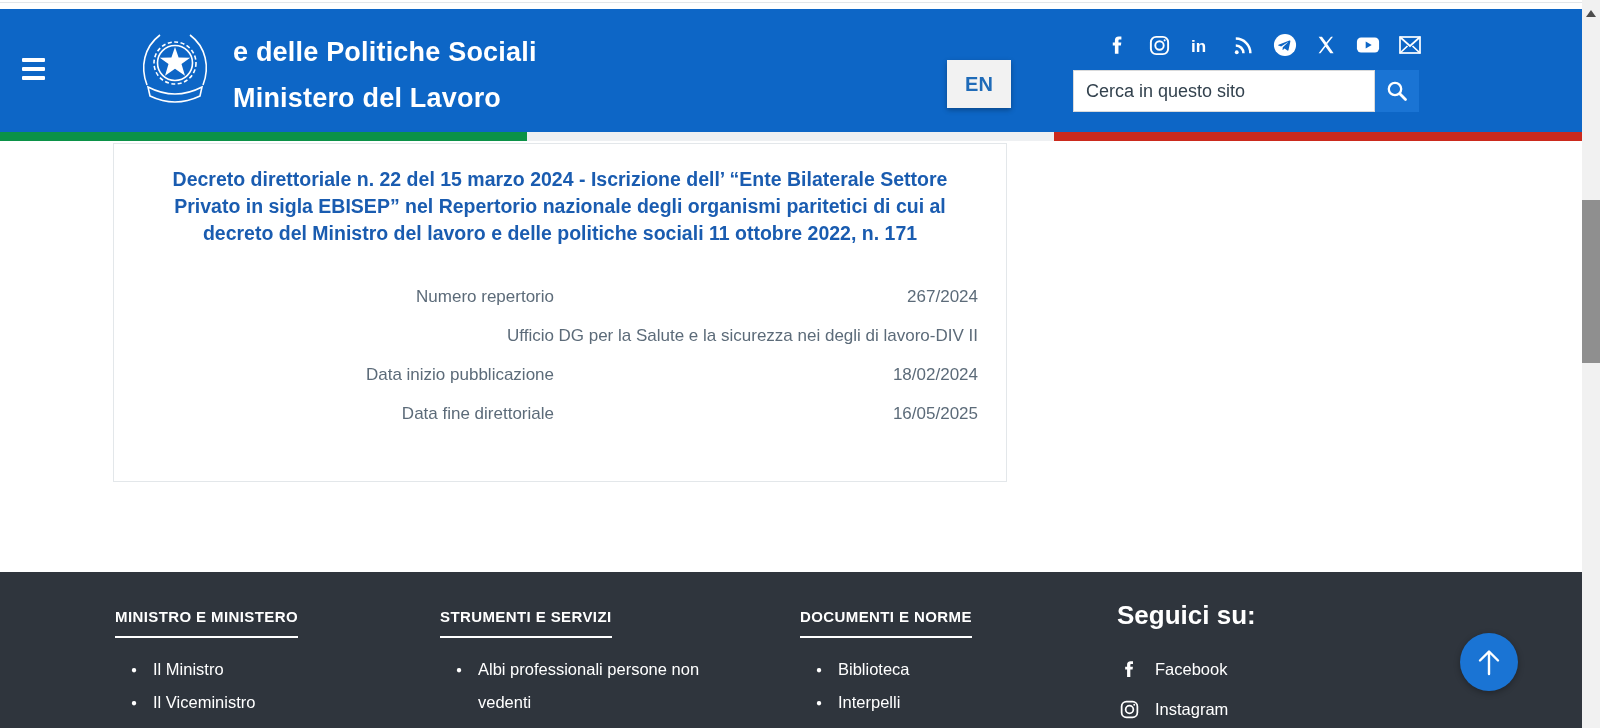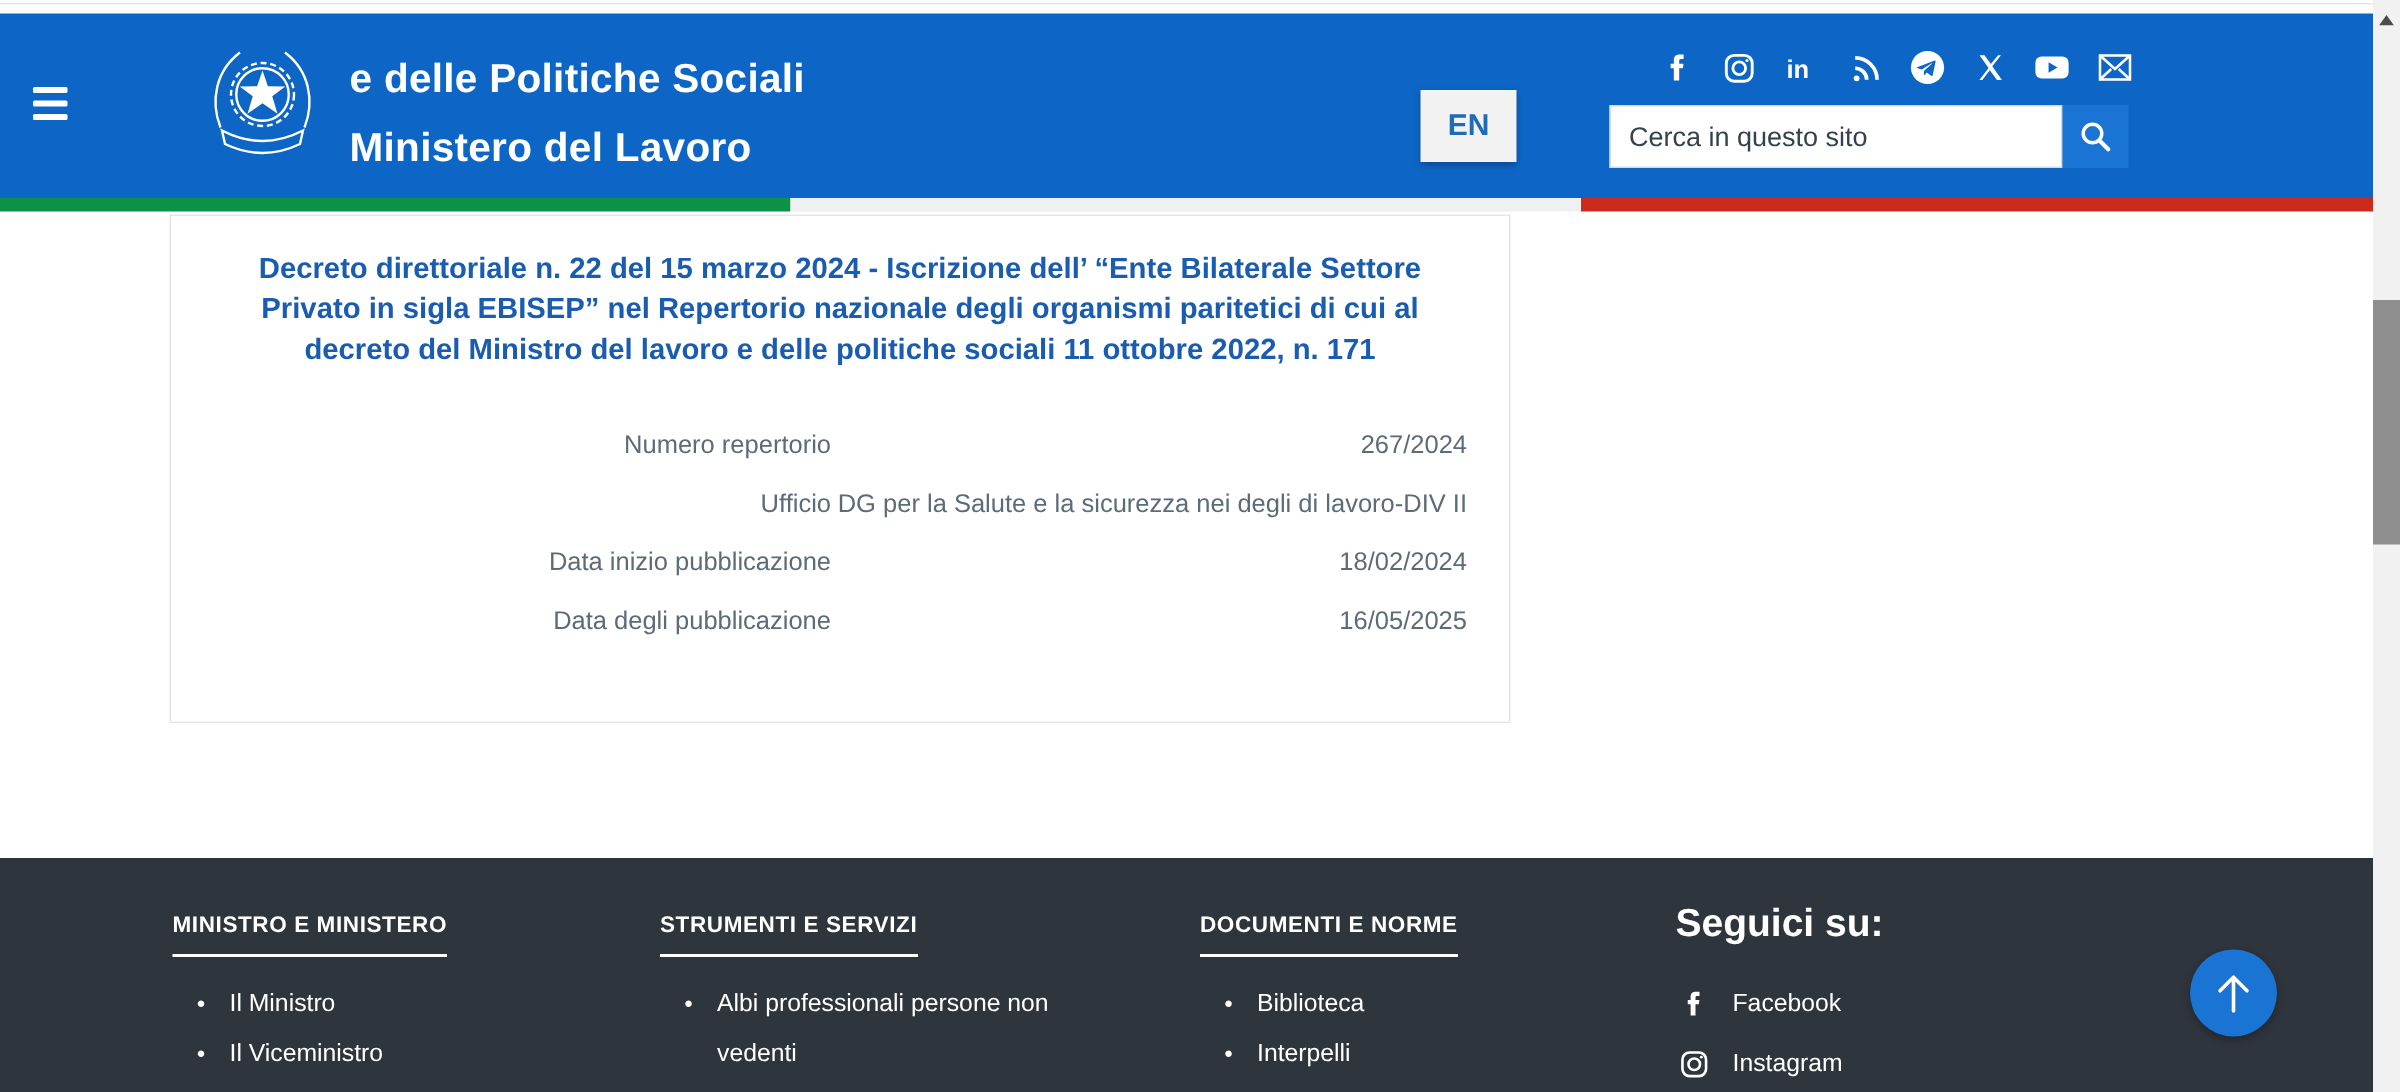--- a/index.html
+++ b/index.html
@@ -15,21 +15,21 @@
   .hamburger { position:absolute; left:22px; top:49px; width:26px; height:26px; cursor:pointer; }
   .hamburger span { display:block; width:23px; height:4px; background:#fff; border-radius:1px; margin-bottom:5px; }
   .emblem { position:absolute; left:134px; top:18px; width:82px; height:88px; }
   .site-title { position:absolute; left:233px; top:20px; color:#fff; font-weight:bold;
     font-size:27px; line-height:46px; letter-spacing:0.2px; }
   .lang-btn { position:absolute; left:947px; top:51px; width:64px; height:48px; background:#f2f2f2;
     color:#1f6bb8; font-weight:bold; font-size:20px; display:flex; align-items:center; justify-content:center;
     box-shadow:0 2px 5px rgba(0,0,0,0.3); cursor:pointer; }
   .social-row { position:absolute; left:1106px; top:23px; width:316px; height:26px;
     display:flex; align-items:center; justify-content:space-between; }
-  .social-row .s-icon { width:24px; height:24px; display:flex; align-items:center; justify-content:center; cursor:pointer; }
+  .social-row .s-icon { width:24px; height:24px; display:flex; align-items:center; cursor:pointer; }
   .search-wrap { position:absolute; left:1073px; top:61px; height:60px; display:flex; }
   .search-input { width:302px; height:42px; border:1px solid #d9dadb; background:#fff; outline:none;
     font-family:"Liberation Sans", sans-serif; font-size:18px; color:#33424e; padding:0 12px; }
   .search-input::placeholder { color:#33424e; opacity:1; }
   .search-btn { width:44px; height:42px; background:#1a74d4; border:none; display:flex;
     align-items:center; justify-content:center; cursor:pointer; }
 
   
   .flag { position:absolute; top:132px; left:0; width:1582px; height:9px; display:flex; }
   .flag .g { width:527px; background:#0b9247; }
@@ -184,21 +184,21 @@
       </div>
       <div class="field-row">
         <div class="field-label">Ufficio</div>
         <div class="field-value">DG per la Salute e la sicurezza nei degli di lavoro-DIV II</div>
       </div>
       <div class="field-row">
         <div class="field-label">Data inizio pubblicazione</div>
         <div class="field-value">18/02/2024</div>
       </div>
       <div class="field-row">
-        <div class="field-label">Data degli pubblicazione</div>
+        <div class="field-label">Data fine direttoriale</div>
         <div class="field-value">16/05/2025</div>
       </div>
     </div>
   </div>
 
   <div class="footer">
 
     <div class="f-col f-col-1">
       <div class="f-head">MINISTRO E MINISTERO</div>
       <div class="f-list">

